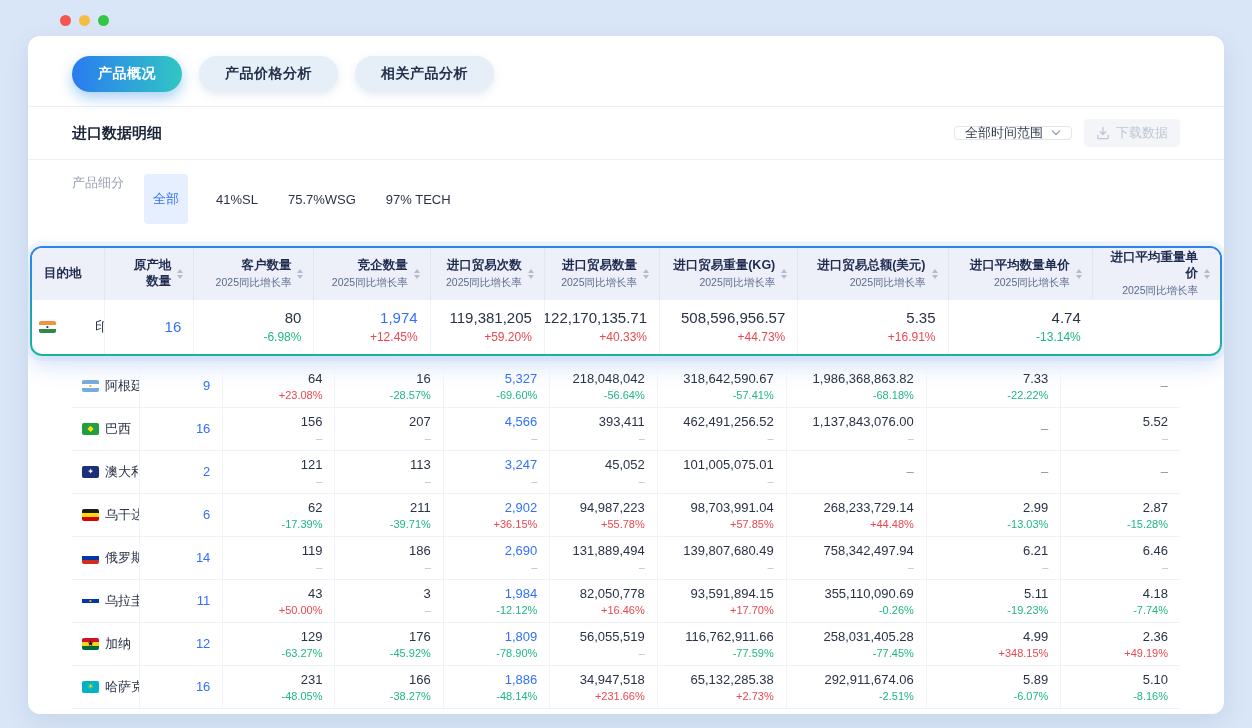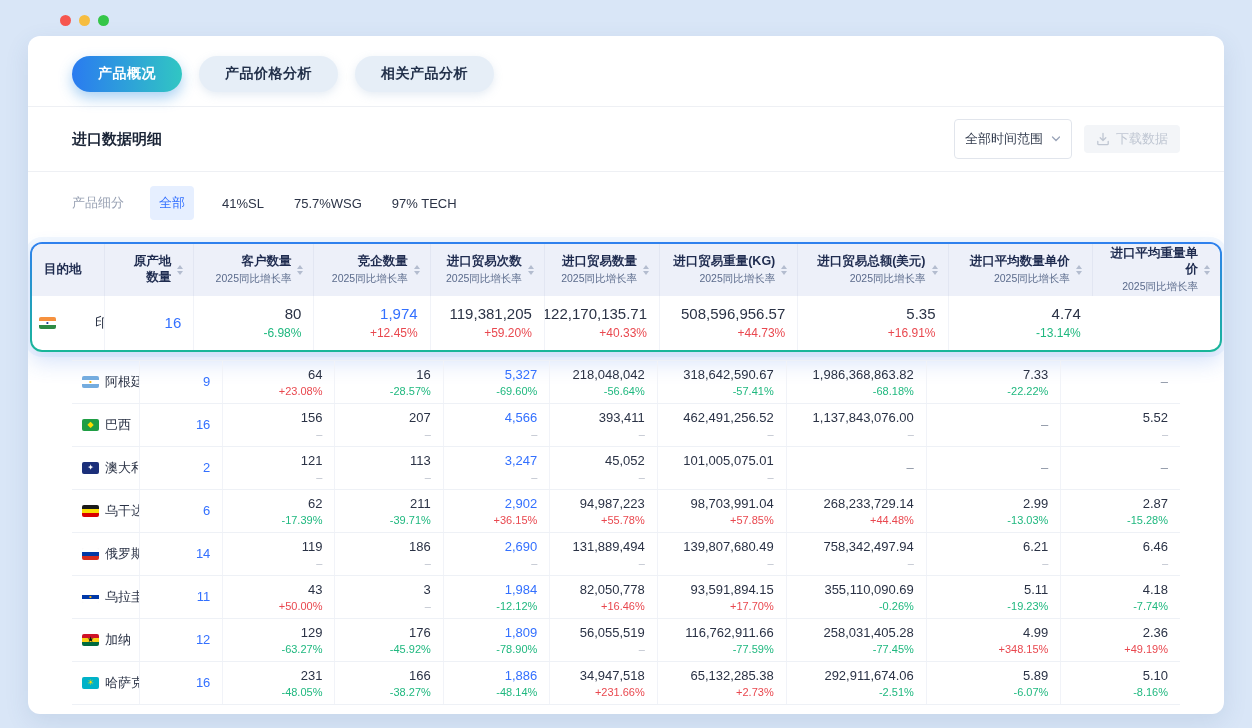--- a/index.html
+++ b/index.html
@@ -33,36 +33,36 @@
     color:#fff; box-shadow:0 6px 14px rgba(42,140,225,.4);
   }
 
   .divider { height:1px; background:#eef0f4; }
 
   
   .toolbar { display:flex; align-items:center; justify-content:space-between; padding:12px 44px; }
   .section-title { font-size:15px; font-weight:700; color:#1a2436; }
   .toolbar-right { display:flex; gap:12px; align-items:center; }
   .select-box {
-    display:flex; align-items:center; gap:8px; height:40px; padding:0 10px;
+    display:flex; align-items:center; gap:8px; height:14px; padding:0 10px;
     border:1px solid #e1e5ec; border-radius:4px; background:#fff;
     font-family:inherit; font-size:13px; color:#333c4e; cursor:pointer;
   }
   .download-btn {
     display:flex; align-items:center; gap:6px; height:28px; padding:0 12px;
     border:none; border-radius:4px; background:#f3f5f8;
     font-family:inherit; font-size:13px; color:#bfc6d2; cursor:pointer;
   }
 
   
-  .filter-row { display:flex; align-items:center; gap:26px; padding:14px 44px 16px; font-size:13px; }
+  .filter-row { display:flex; gap:20px; padding:14px 44px 16px; font-size:13px; }
   .filter-label { color:#98a1b3; }
   .filter-opts { display:flex; gap:26px; align-items:center; }
   .chip { border:none; background:transparent; font-family:inherit; font-size:13px; color:#2b3346; cursor:pointer; padding:4px 2px; border-radius:4px; }
-  .chip.active { background:#e6efff; color:var(--link); padding:8px 9px; font-weight:500; }
+  .chip.active { background:#e6efff; color:var(--link); padding:16px 9px; font-weight:500; }
 
   
   .grid { display:grid; grid-template-columns:73fr 89fr 120fr 116fr 114fr 115fr 138fr 150fr 144fr 127fr; }
 
   .highlight-box {
     margin:6px 2px 8px; border-radius:12px; padding:2px;
     background:linear-gradient(180deg,#2f80ee,#19b698);
     box-shadow:0 10px 22px rgba(43,108,229,.20), 0 0 0 5px rgba(47,128,238,.06);
   }
   .hl-inner { background:#fff; border-radius:10px; overflow:hidden; }

